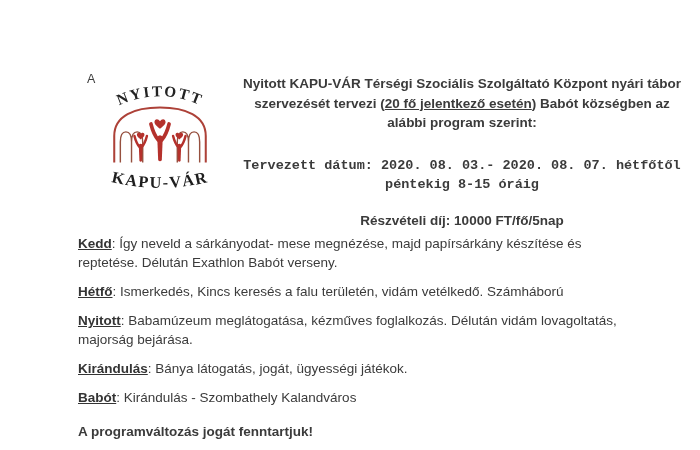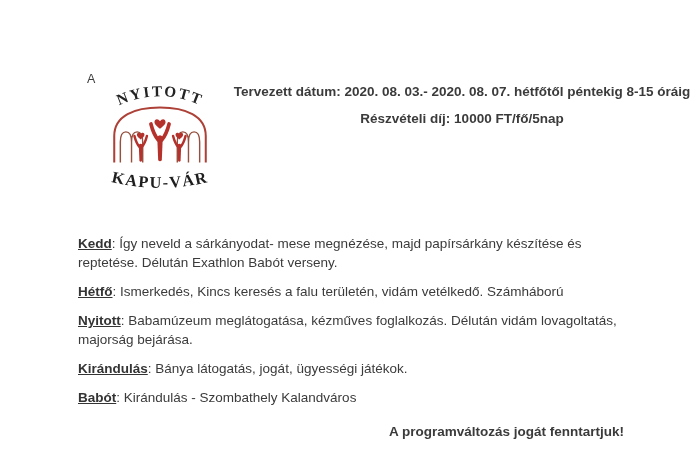--- a/index.html
+++ b/index.html
@@ -25,34 +25,34 @@
     font-family:"Liberation Serif","DejaVu Serif",serif;
     font-size:16px;font-weight:700;letter-spacing:1.5px;fill:#1e1e1e;
   }
 
   .header-col{
     position:absolute;left:233px;top:74px;width:458px;
     text-align:center;color:#3b3b3b;
     font-weight:700;font-size:13.5px;line-height:19.5px;
   }
   .header-col p{margin:0;}
-  .header-col .date-line{margin-top:8px;}
-  .header-col .fee-line{margin-top:7px;}
+  .header-col .date-line{margin-top:23px;font-family:Liberation Mono, monospace;}
+  .header-col .fee-line{margin-top:16px;}
   .u{text-decoration:underline;}
 
   .schedule{
     position:absolute;left:78px;top:234px;width:546px;
     font-size:13.5px;line-height:19px;color:#3b3b3b;
   }
   .schedule p{margin:0 0 10px 0;}
   .day{font-weight:700;text-decoration:underline;color:#343434;}
 
   .footer-note{
     position:absolute;left:78px;top:424px;width:546px;
-    text-align:right;font-weight:700;font-size:13.5px;color:#3b3b3b;
+    text-align:left;font-weight:700;font-size:13.5px;color:#3b3b3b;
   }
 </style>
 </head>
 <body>
 
 <div class="page">
 
   <span class="lead-in">A</span>
 
   <div class="logo">
@@ -84,20 +84,21 @@
         <use href="#figureShape" transform="translate(60,82) scale(1.05)"></use>
       </g>
 
       <text class="logo-arc-bottom">
         <textPath href="#arcBottom" startOffset="50%" text-anchor="middle">KAPU-VÁR</textPath>
       </text>
     </svg>
   </div>
 
   <div class="header-col">
+    <p class="intro"><span>Nyitott KAPU-VÁR Térségi Szociális Szolgáltató Központ nyári tábor szervezését tervezi (</span><span class="u">20 fő jelentkező esetén</span><span>) Babót községben az alábbi program szerint:</span></p>
     <p class="date-line">Tervezett dátum: 2020. 08. 03.- 2020. 08. 07. hétfőtől péntekig 8-15 óráig</p>
     <p class="fee-line">Részvételi díj: 10000 FT/fő/5nap</p>
   </div>
 
   <div class="schedule">
     <p><span class="day">Kedd</span><span>: Így neveld a sárkányodat- mese megnézése, majd papírsárkány készítése és reptetése. Délután Exathlon Babót verseny.</span></p>
     <p><span class="day">Hétfő</span><span>: Ismerkedés, Kincs keresés a falu területén, vidám vetélkedő. Számháború</span></p>
     <p><span class="day">Nyitott</span><span>: Babamúzeum meglátogatása, kézműves foglalkozás. Délután vidám lovagoltatás, majorság bejárása.</span></p>
     <p><span class="day">Kirándulás</span><span>: Bánya látogatás, jogát, ügyességi játékok.</span></p>
     <p><span class="day">Babót</span><span>: Kirándulás - Szombathely Kalandváros</span></p>

